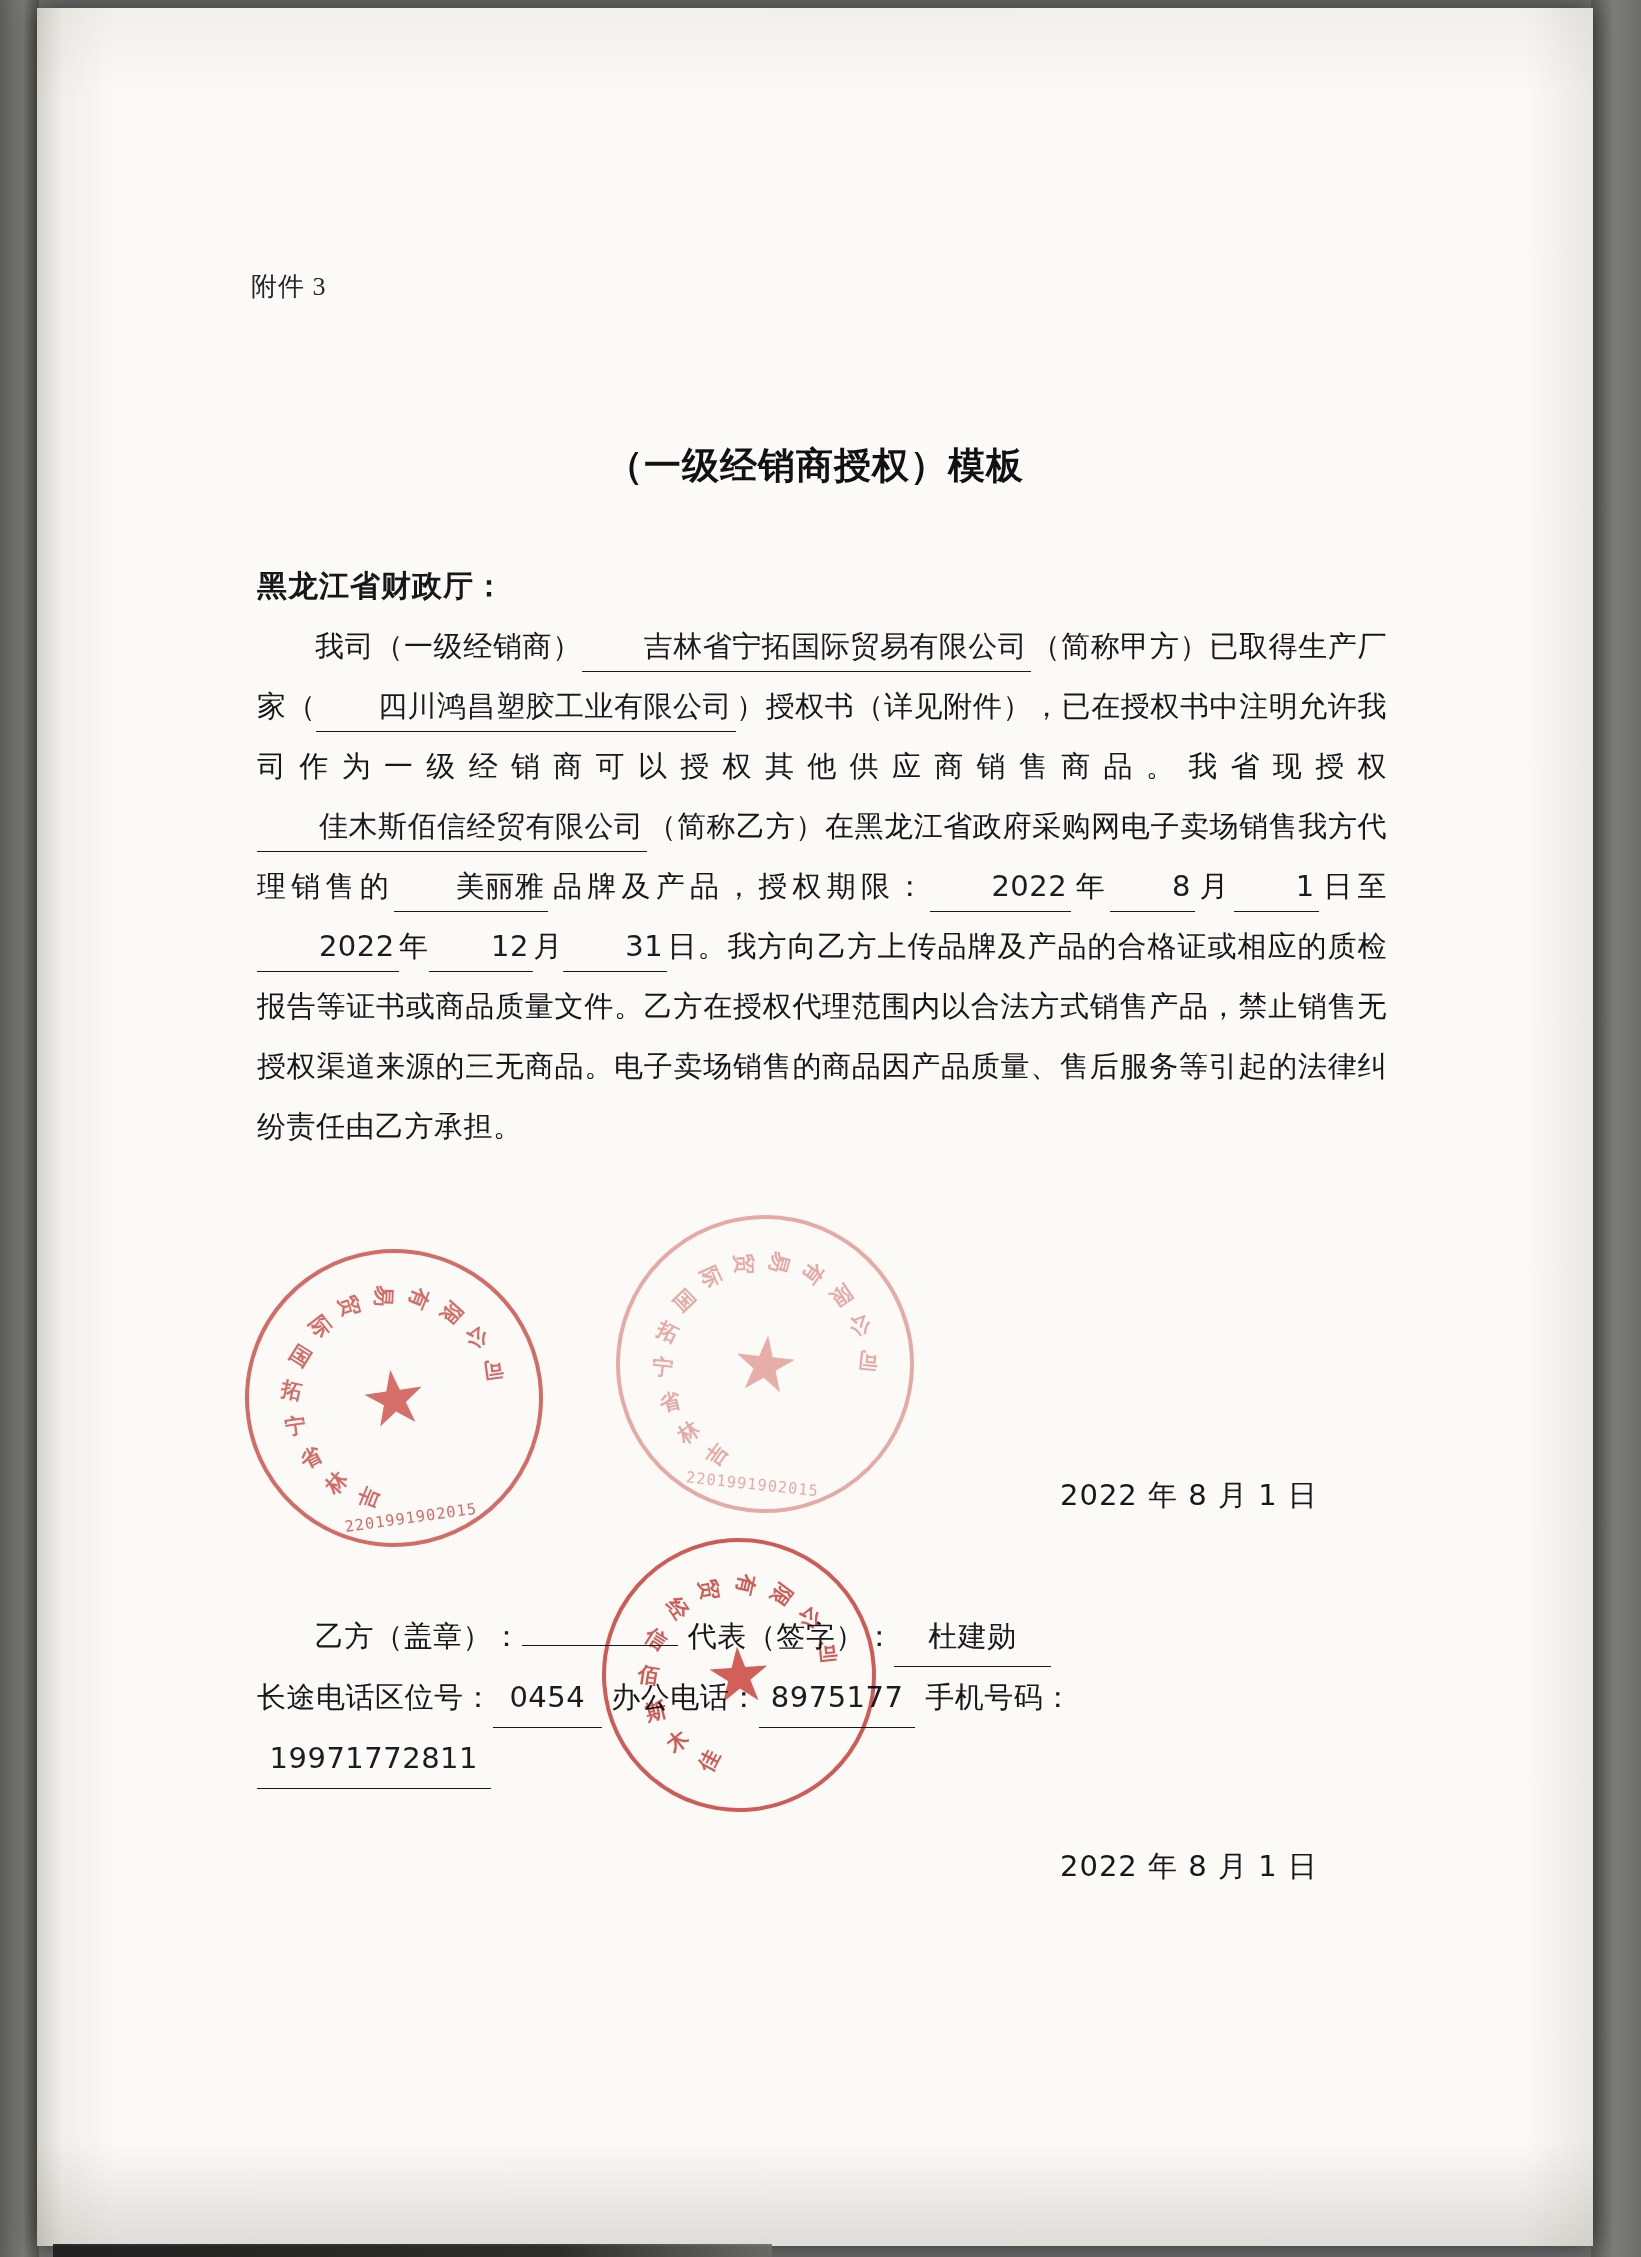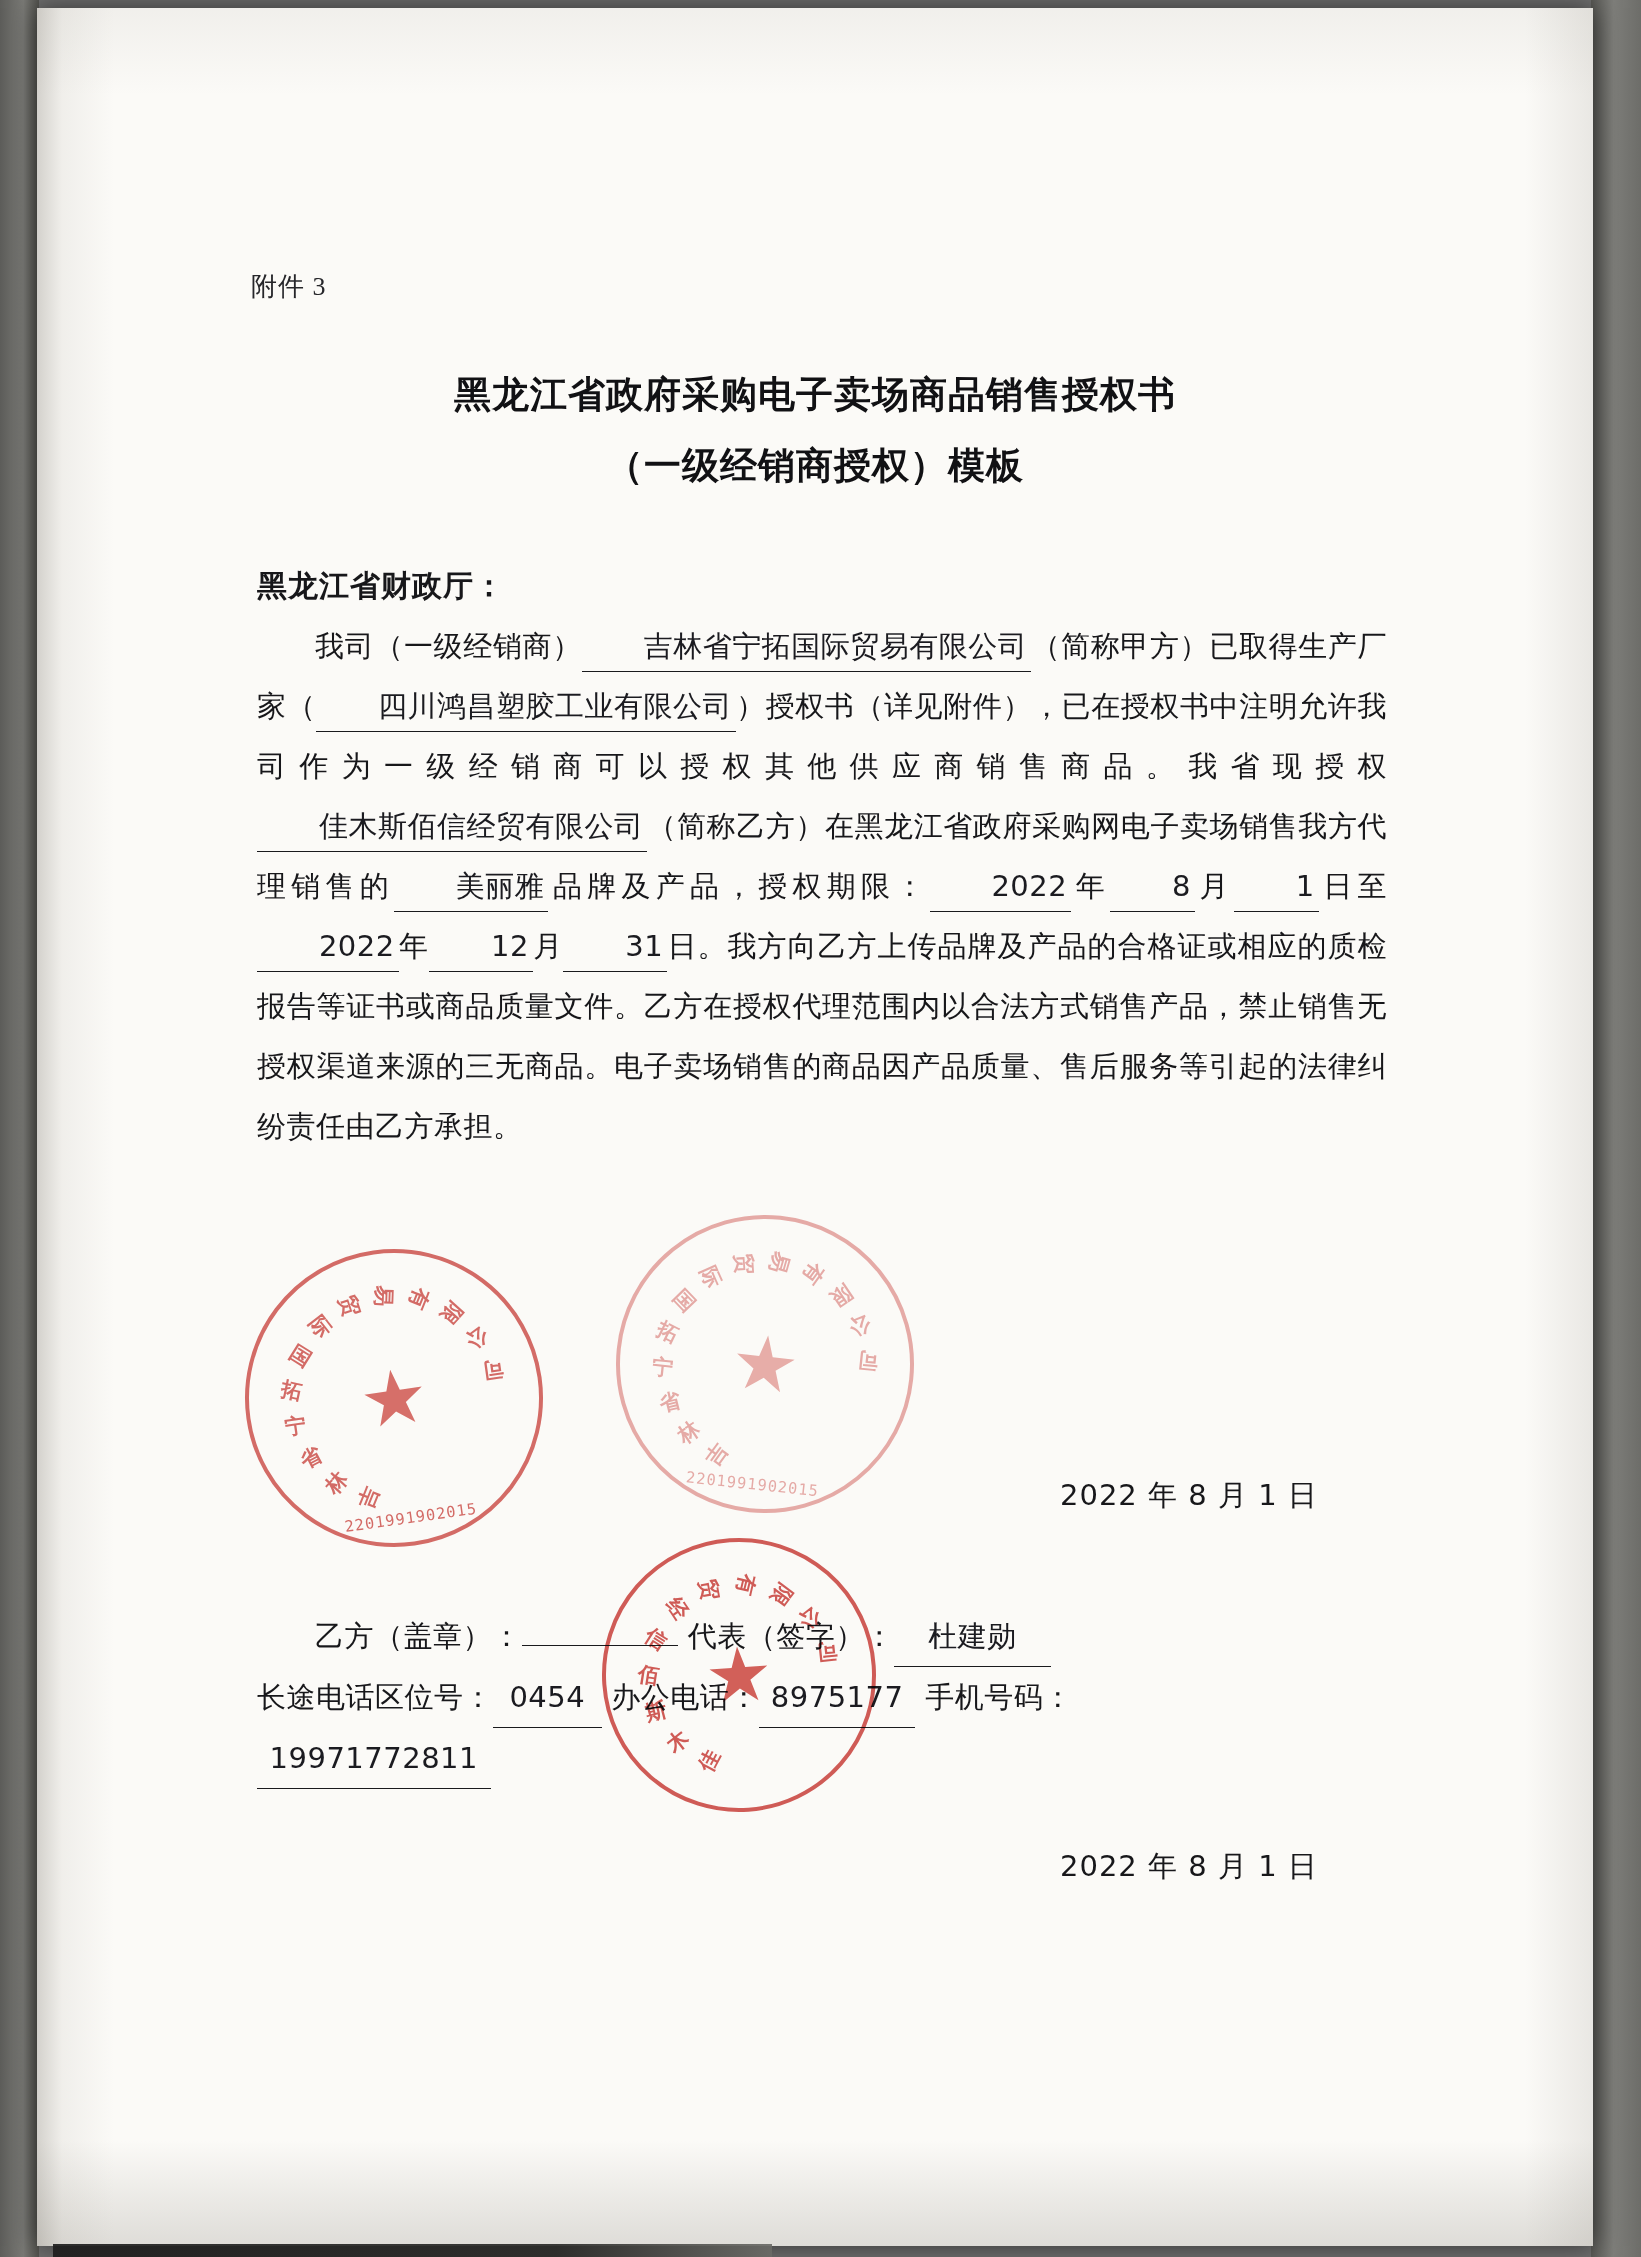--- a/index.html
+++ b/index.html
@@ -212,21 +212,20 @@
 <div id="scan">
 
   <div class="left-dark-edge"></div>
   <div class="right-dark-edge"></div>
 
   <div class="sheet">
     <div class="doc">
 
       <div class="attach-no">附件 3</div>
 
-      <div class="title1">黑龙江省政府采购电子卖场商品销售授权书</div>
       <div class="title2">（一级经销商授权）模板</div>
 
       <div class="salutation">黑龙江省财政厅：</div>
 
       <div class="body-block">
         <p class="indent"><span>我司（一级经销商）</span><span class="fill handwrite">吉林省宁拓国际贸易有限公司</span><span>（简称甲方）已取得生产厂家（</span><span class="fill handwrite">四川鸿昌塑胶工业有限公司</span><span>）授权书（详见附件），已在授权书中注明允许我司作为一级经销商可以授权其他供应商销售商品。我省现授权</span><span class="fill handwrite">佳木斯佰信经贸有限公司</span><span>（简称乙方）在黑龙江省政府采购网电子卖场销售我方代理销售的</span><span class="fill handwrite">美丽雅</span><span>品牌及产品，授权期限：</span><span class="fill num handwrite">2022</span><span>年</span><span class="fill num handwrite">8</span><span>月</span><span class="fill num handwrite">1</span><span>日至</span><span class="fill num handwrite">2022</span><span>年</span><span class="fill num handwrite">12</span><span>月</span><span class="fill num handwrite">31</span><span>日。我方向乙方上传品牌及产品的合格证或相应的质检报告等证书或商品质量文件。乙方在授权代理范围内以合法方式销售产品，禁止销售无授权渠道来源的三无商品。电子卖场销售的商品因产品质量、售后服务等引起的法律纠纷责任由乙方承担。</span></p>
       </div>
 
       <div class="date-a">2022 年 8 月 1 日</div>
 

